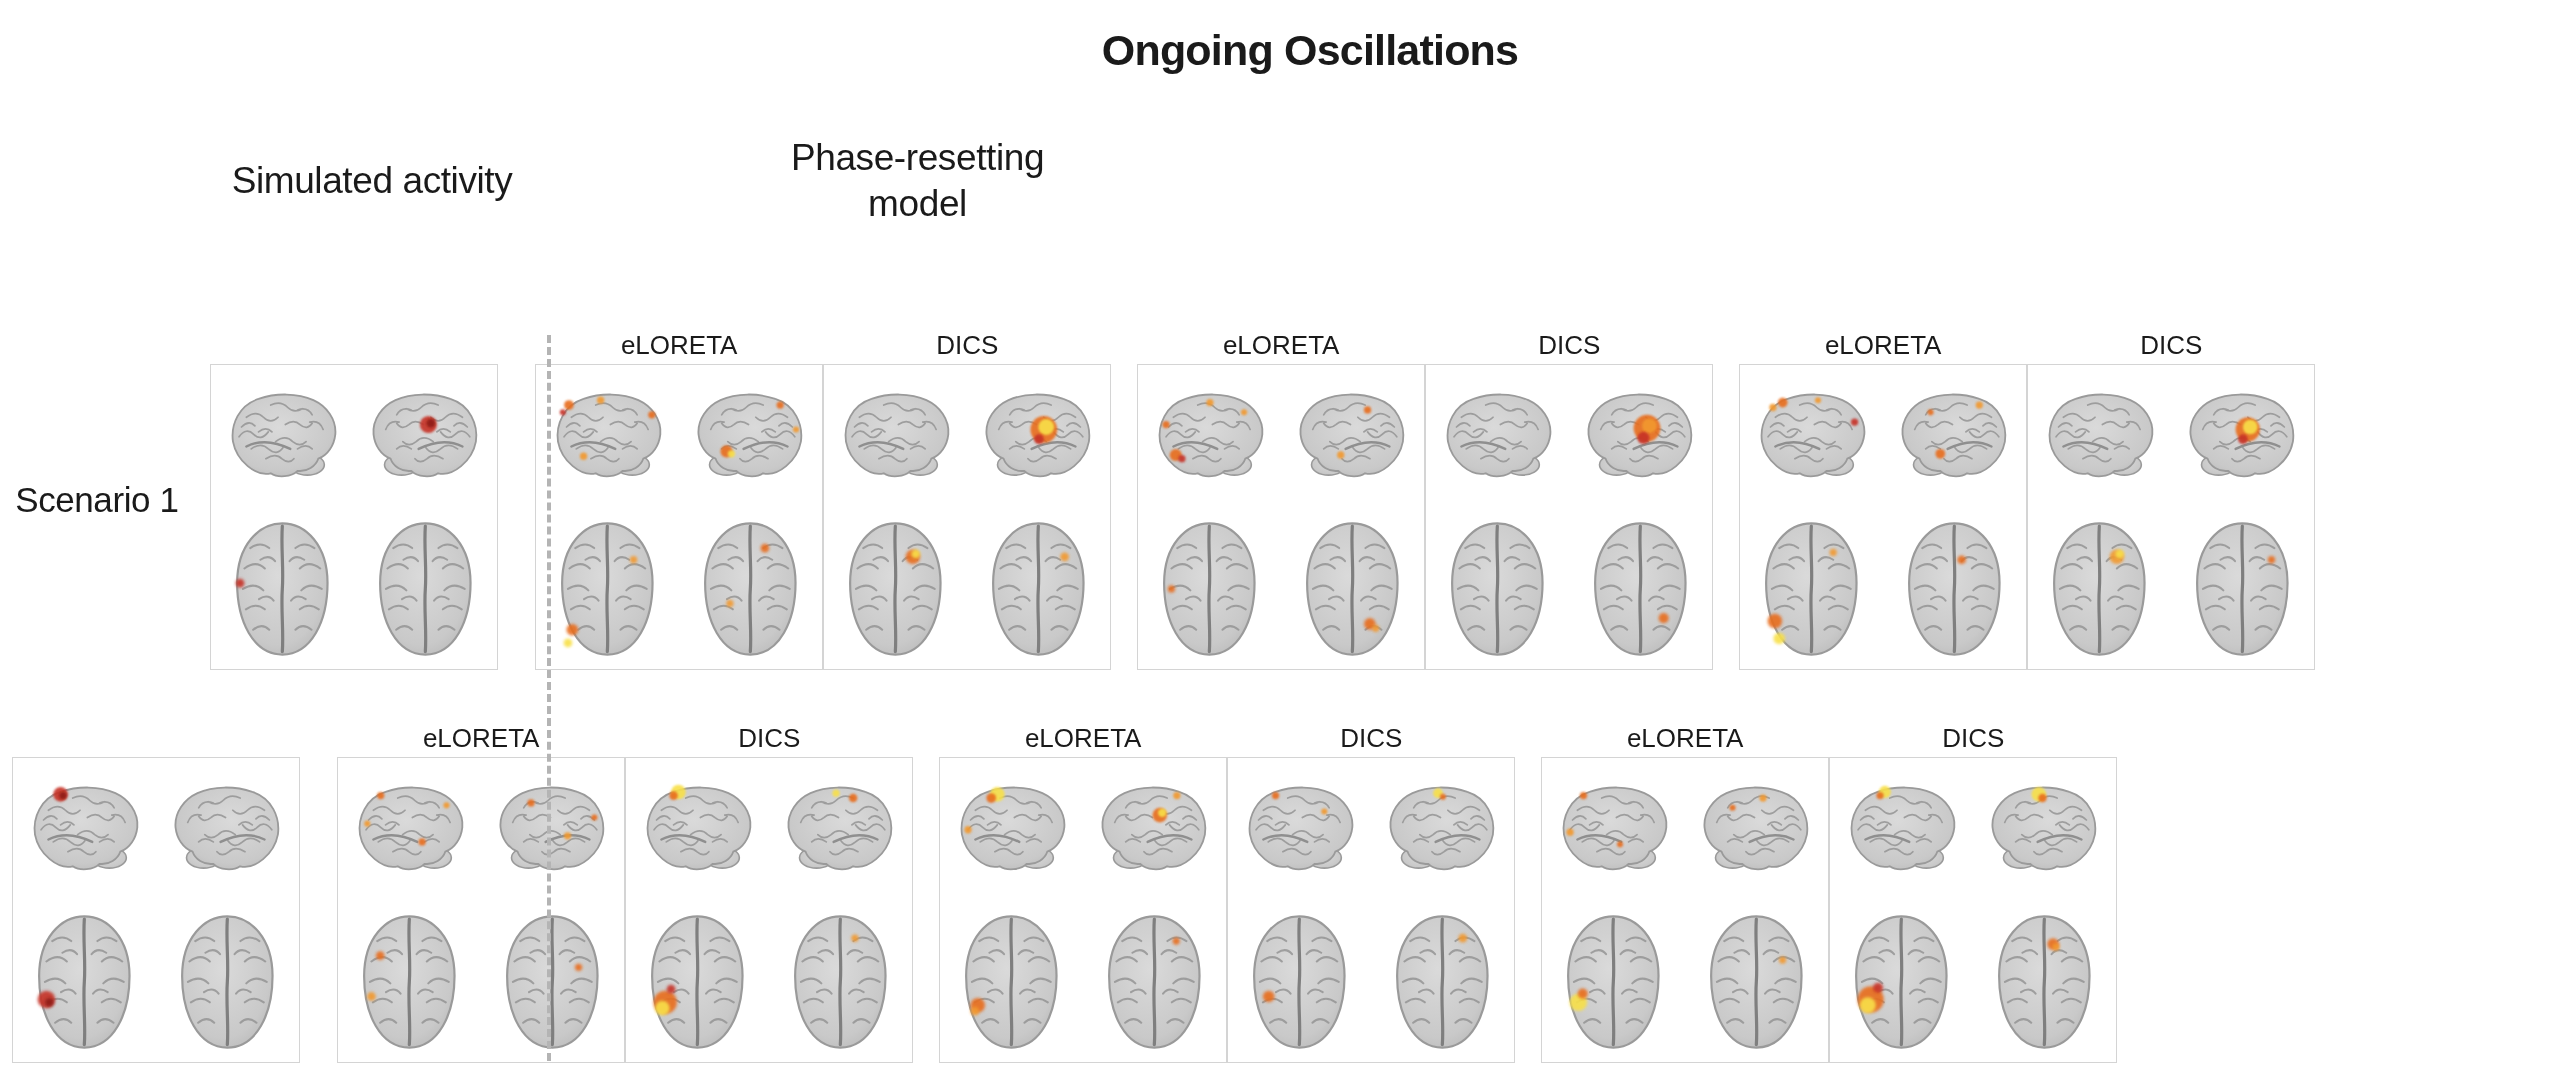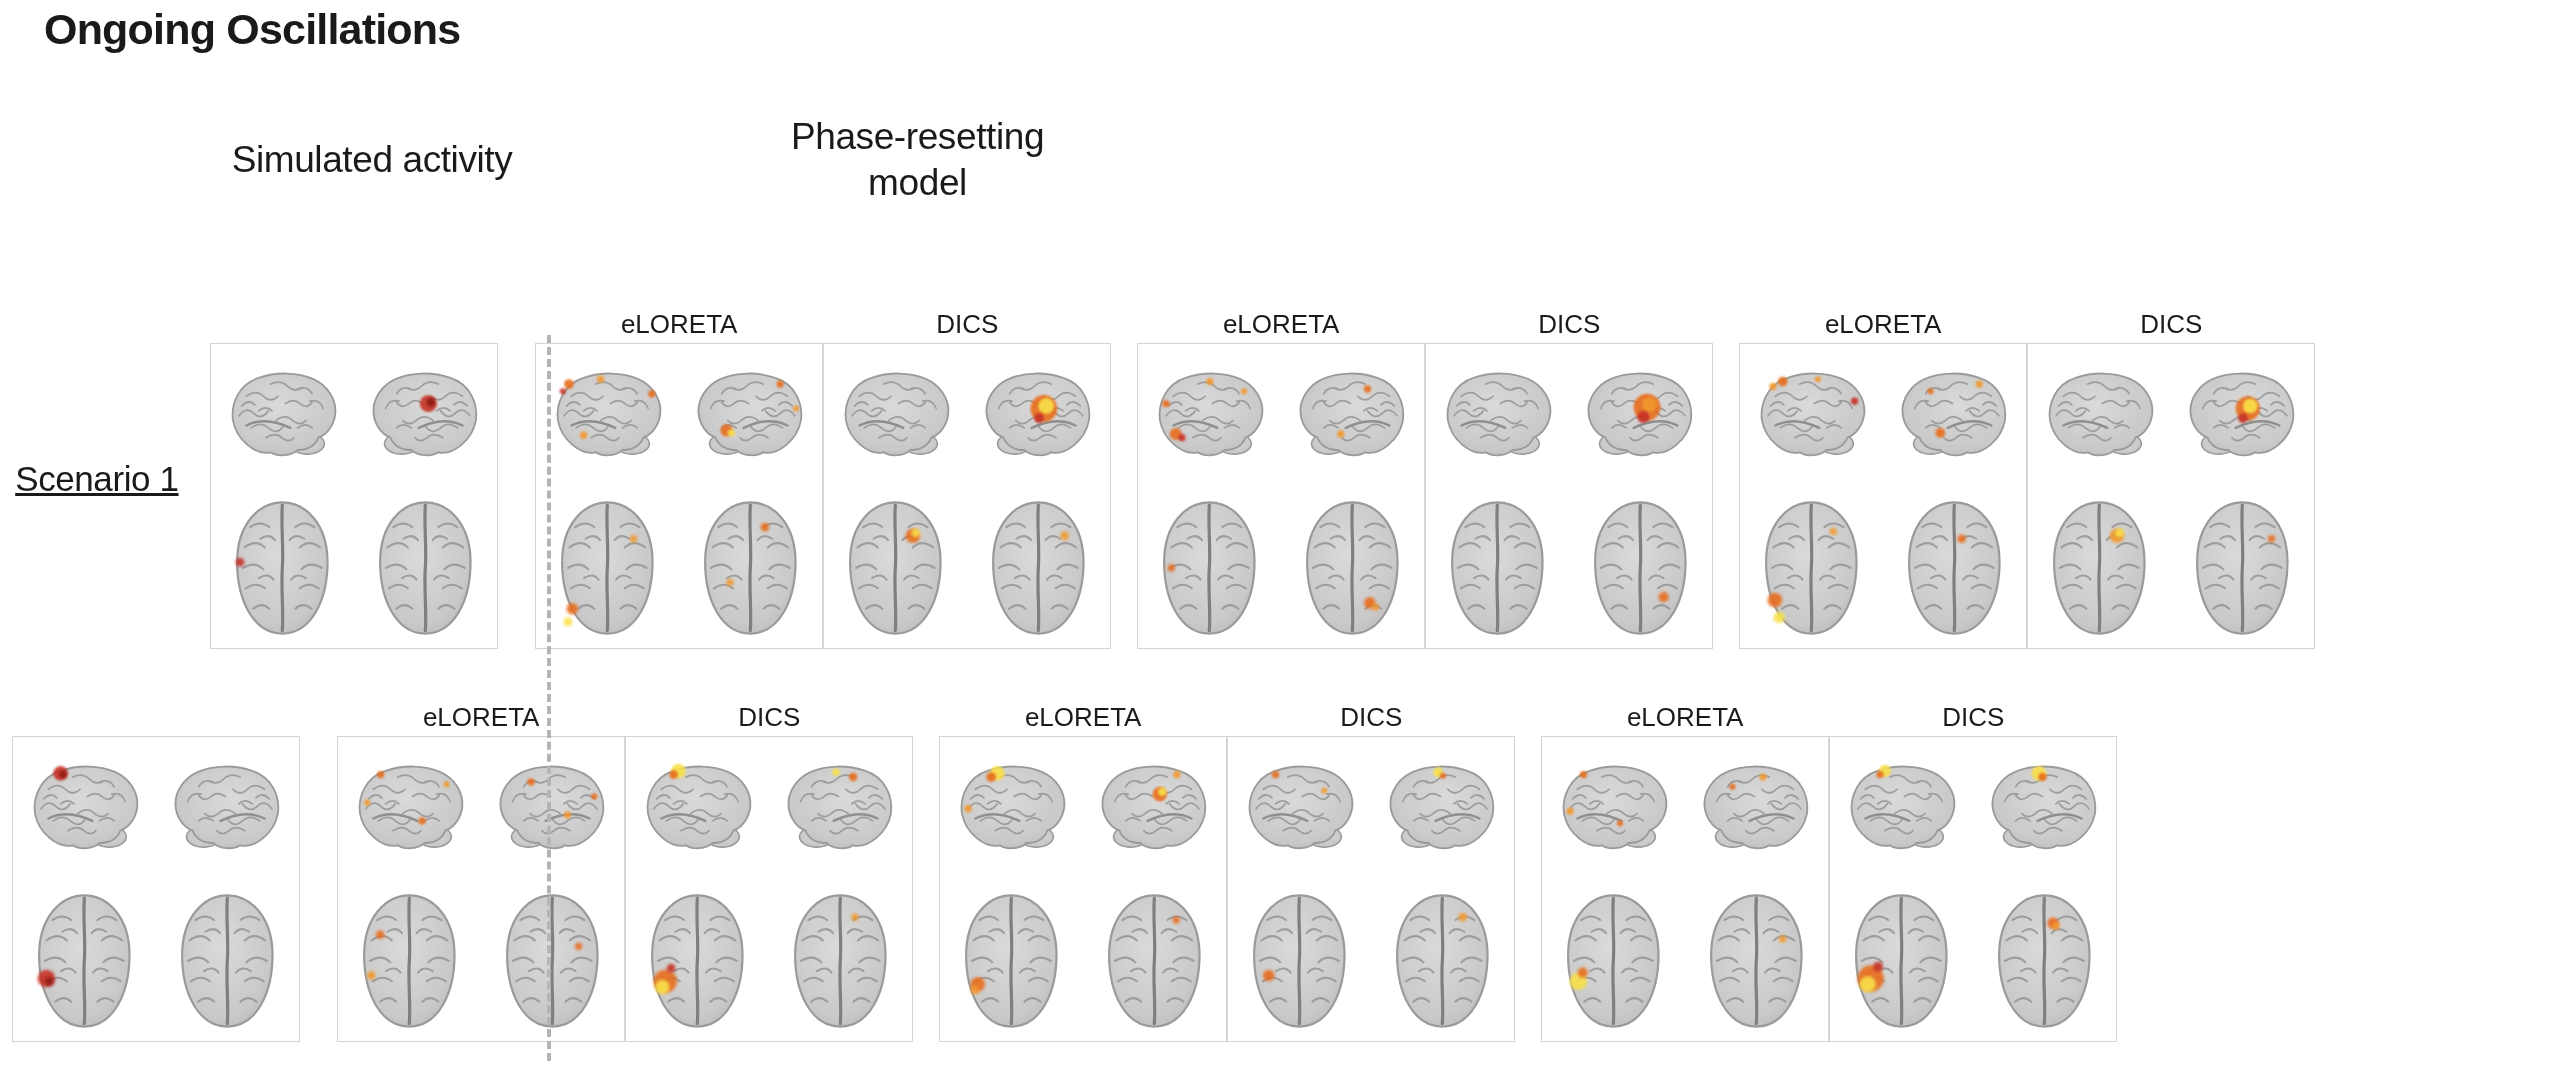--- a/index.html
+++ b/index.html
@@ -5,21 +5,22 @@
   html,body{margin:0;padding:0;background:#ffffff;}
   .figure{
     position:relative;
     width:2576px;height:1068px;
     background:#ffffff;
     font-family:"Liberation Sans","DejaVu Sans",sans-serif;
     color:#1a1a1a;
     overflow:hidden;
   }
   .title{
-    margin-top:5px;
+    margin-top:26px;
+    text-align:center;
     font-size:43px;
     font-weight:bold;
     letter-spacing:-0.8px;
     padding-left:44px;
   }
   .headers{
     display:flex;
     align-items:center;
     padding-left:14px;
     margin-top:55px;
@@ -45,21 +46,20 @@
   .scenario-row.r0{margin-top:98px;}
   .scenario-row.r1{margin-top:52px;}
   .row-label{
     width:198px;
     display:flex;
     align-items:center;
     font-size:35px;
     letter-spacing:-0.4px;
     padding-left:3px;
     box-sizing:border-box;
-    text-decoration:underline;
   }
   .slot{width:288px;flex:0 0 auto;}
   .ml-xs{margin-left:0;}
   .ml-md{margin-left:26px;}
   .ml-lg{margin-left:37px;}
   .sublabel{
     height:35px;
     line-height:32px;
     text-align:center;
     font-size:26px;

